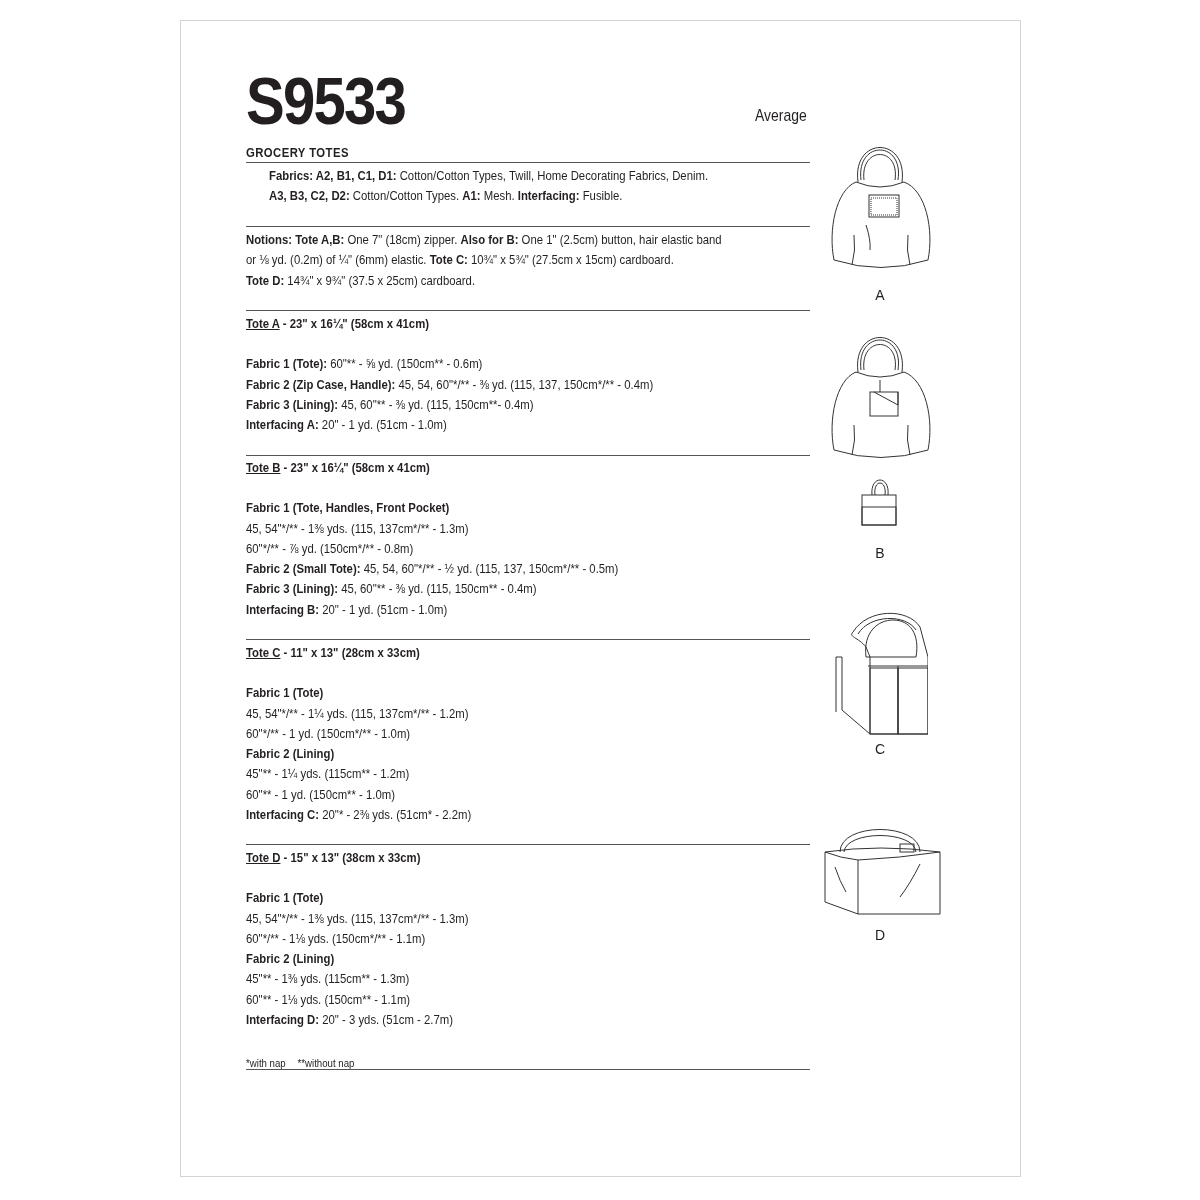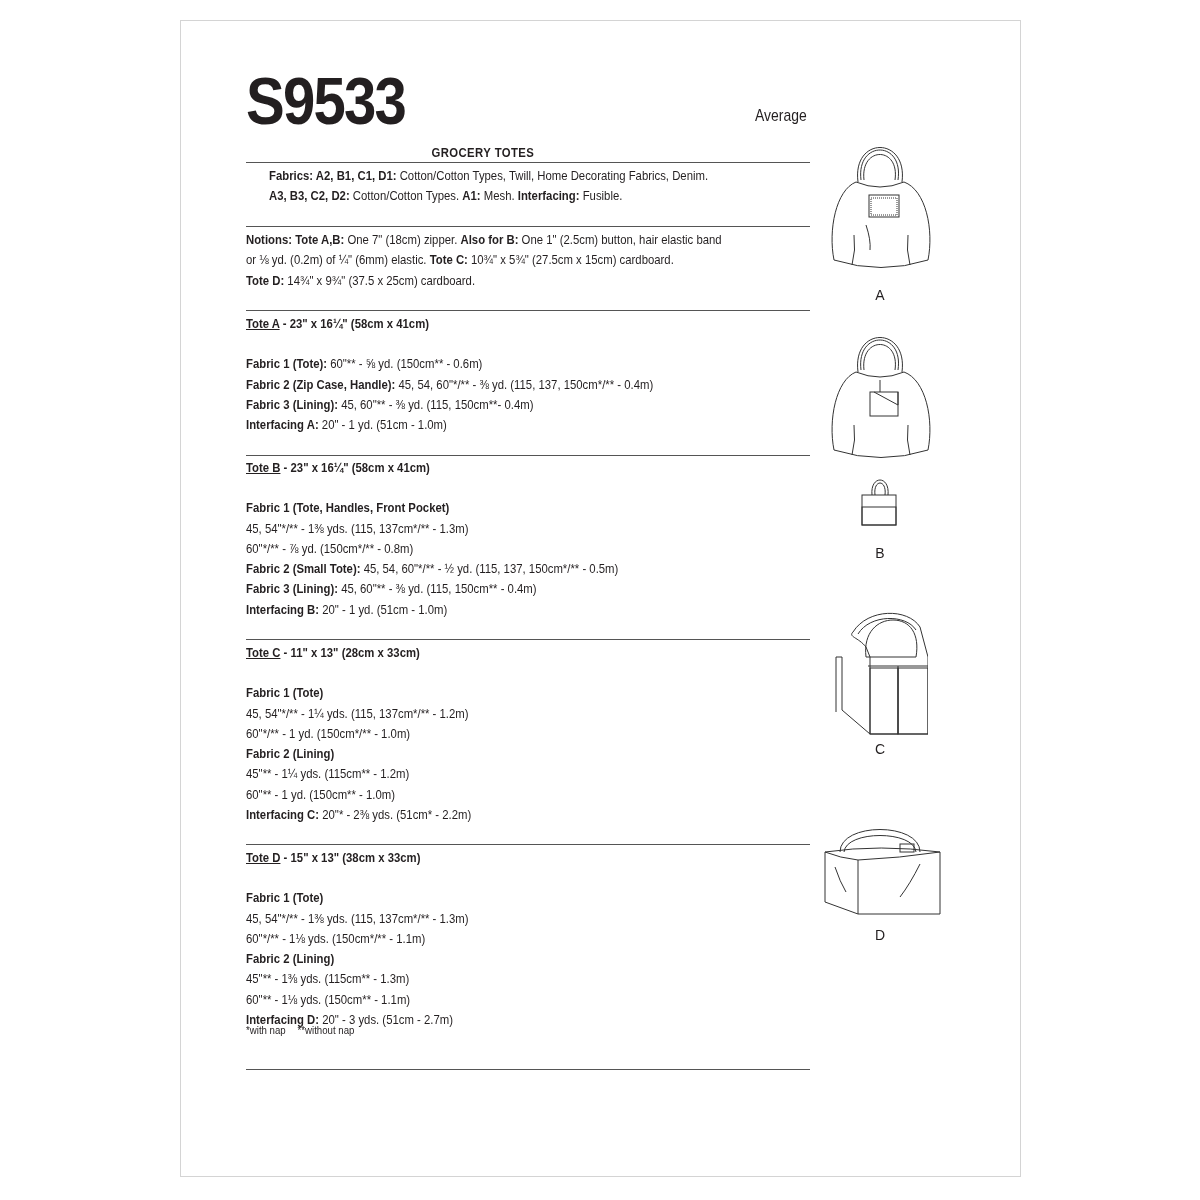--- a/index.html
+++ b/index.html
@@ -19,21 +19,21 @@
   .foot { font-size:11.5px; }
 </style>
 </head>
 <body>
 
 <div class="page"></div>
 
 <div class="pattern-num">S9533</div>
 <div class="difficulty">Average</div>
 
-<div class="col" style="top:143px;text-align:center;">
+<div class="col" style="top:143px;">
   <div class="txt title">GROCERY TOTES</div>
 </div>
 <div class="rule" style="top:162px;"></div>
 
 <div class="col" style="top:166px;margin-left:23px;">
   <div class="txt"><span class="b">Fabrics: A2, B1, C1, D1:</span><span> Cotton/Cotton Types, Twill, Home Decorating Fabrics, Denim.</span></div>
   <div class="txt"><span class="b">A3, B3, C2, D2:</span><span> Cotton/Cotton Types. </span><span class="b">A1:</span><span> Mesh. </span><span class="b">Interfacing:</span><span> Fusible.</span></div>
 </div>
 <div class="rule" style="top:226px;"></div>
 
@@ -85,21 +85,21 @@
   <div class="txt"><span class="b">Fabric 1 (Tote)</span><span></span></div>
   <div class="txt"><span class="b"></span><span>45, 54"*/** - 1⅜ yds. (115, 137cm*/** - 1.3m)</span></div>
   <div class="txt"><span class="b"></span><span>60"*/** - 1⅛ yds. (150cm*/** - 1.1m)</span></div>
   <div class="txt"><span class="b">Fabric 2 (Lining)</span><span></span></div>
   <div class="txt"><span class="b"></span><span>45"** - 1⅜ yds. (115cm** - 1.3m)</span></div>
   <div class="txt"><span class="b"></span><span>60"** - 1⅛ yds. (150cm** - 1.1m)</span></div>
   <div class="txt"><span class="b">Interfacing D:</span><span> 20" - 3 yds. (51cm - 2.7m)</span></div>
 </div>
 
 <div class="rule" style="top:1069px;"></div>
-<div class="col" style="top:1020px;">
+<div class="col" style="top:1053px;">
   <div class="txt foot"><span>*with nap</span><span style="display:inline-block;width:14px"></span><span>**without nap</span></div>
 </div>
 
 <div class="illus" style="left:826px;top:140px;">
   <svg width="110" height="140" viewBox="0 0 110 140" fill="none" stroke="#333" stroke-width="1">
     <path d="M35 40 C30 0, 78 0, 72 40"></path>
     <path d="M38 40 C34 6, 74 6, 69 40"></path>
     <path d="M32 42 C26 -4, 82 -4, 76 42"></path>
     <path d="M30 42 Q54 52 78 42"></path>
     <path d="M30 42 C10 50, 2 90, 8 120 Q55 135 102 120 C108 90, 100 50, 78 42"></path>

